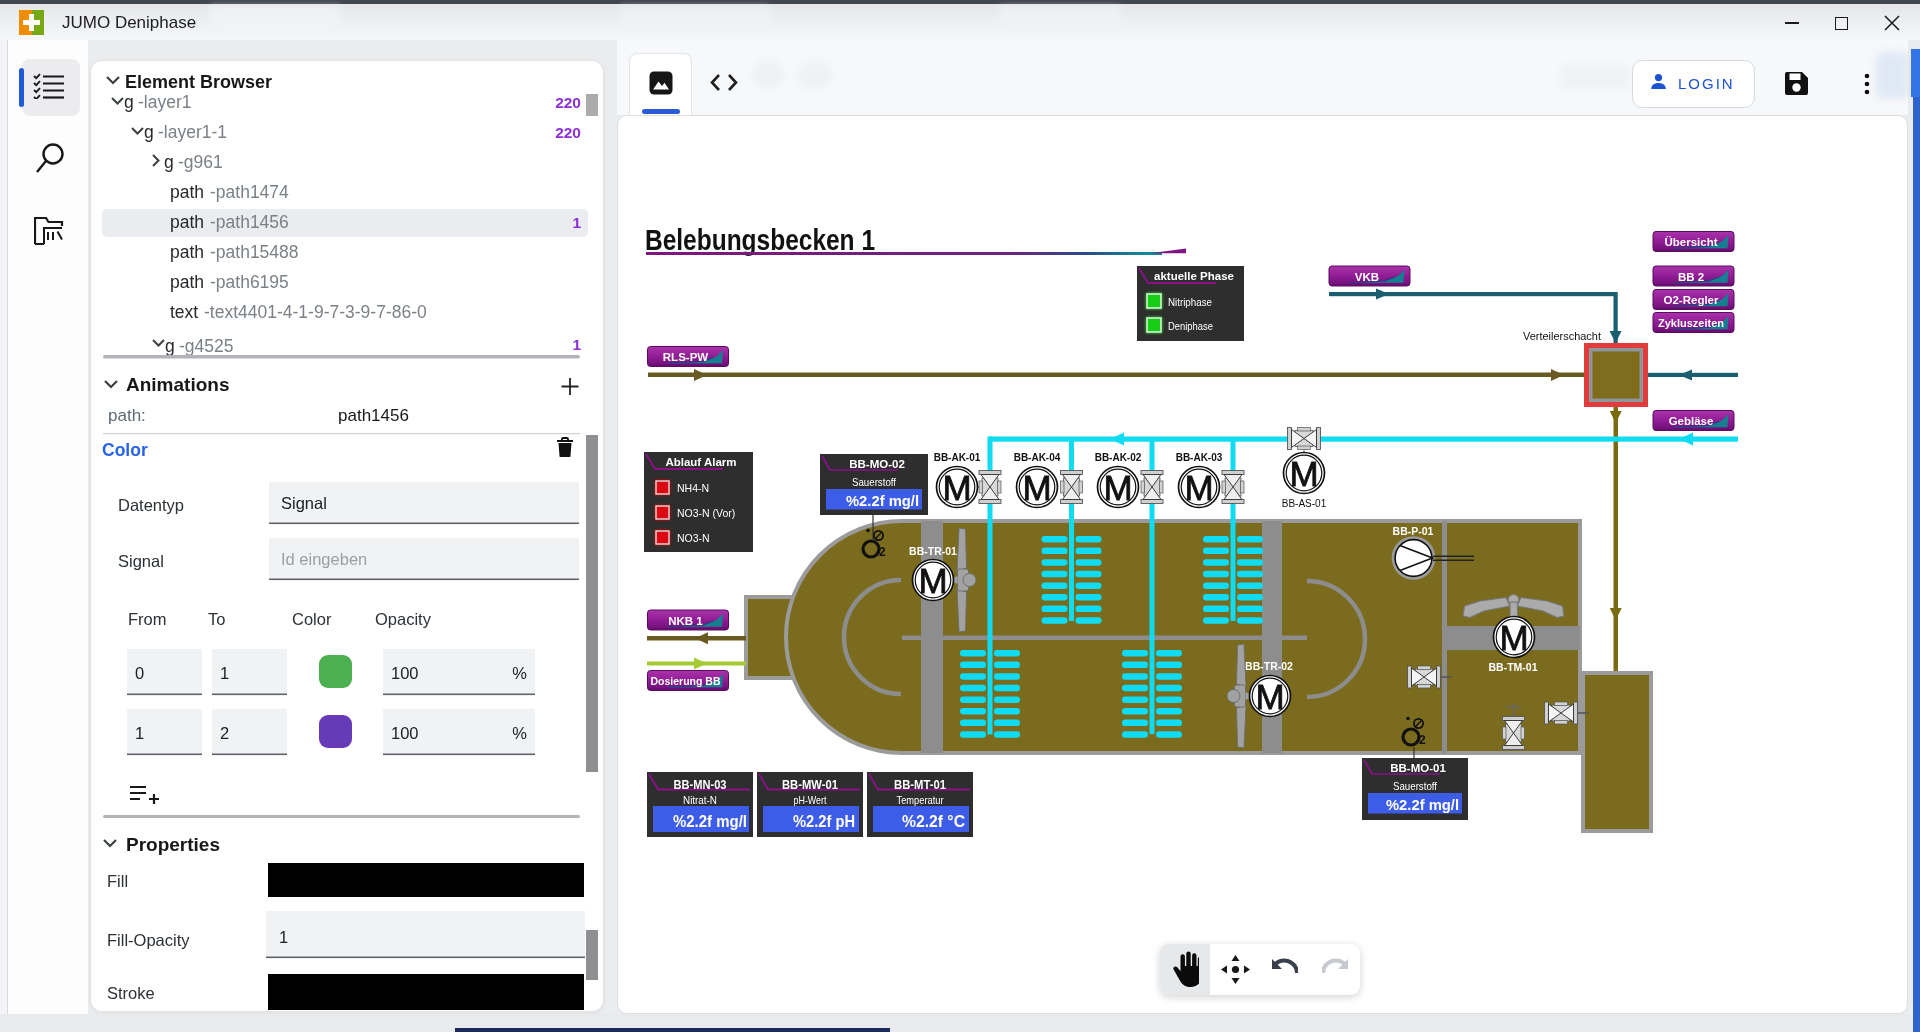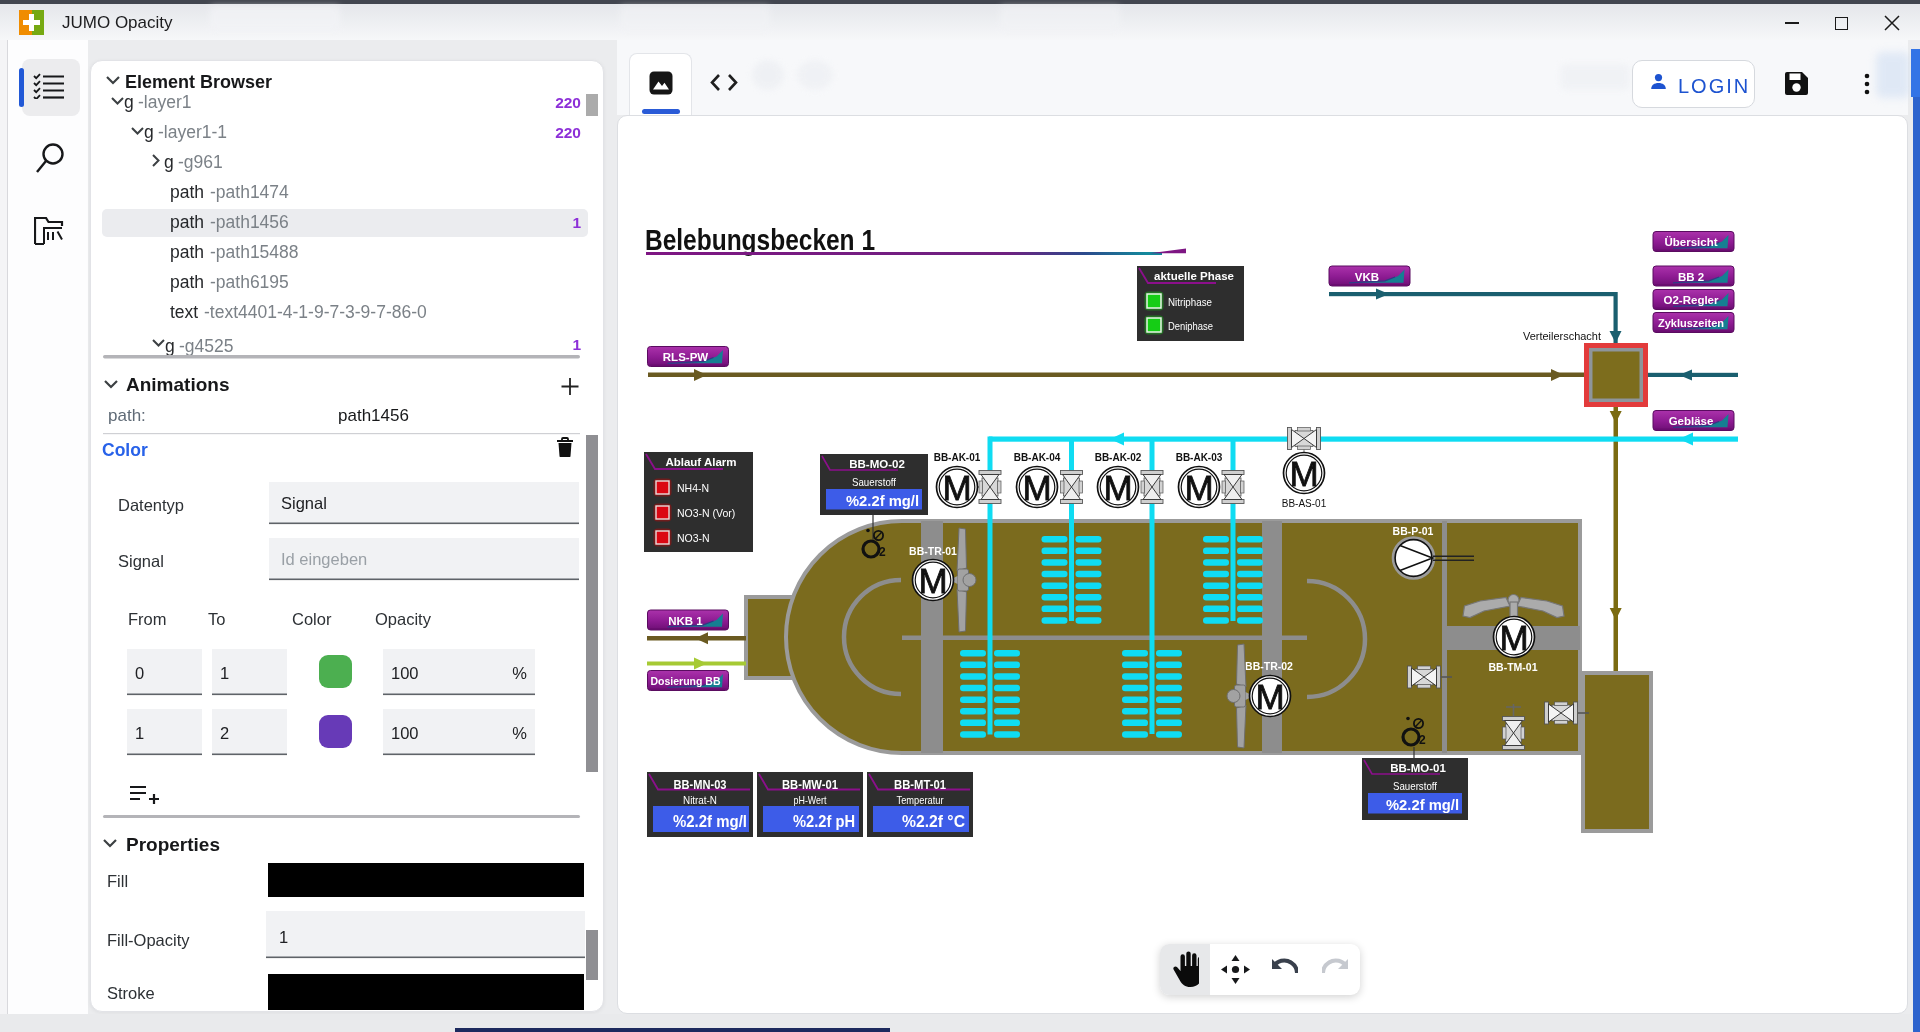--- a/index.html
+++ b/index.html
@@ -14,21 +14,21 @@
 <div class="abs" style="left:0;top:0;width:1920px;height:4px;background:#42464f;"></div>
 
 <div class="abs" style="left:210px;top:6px;width:130px;height:24px;background:#f3f4f7;opacity:.7;border-radius:4px;filter:blur(3px);"></div>
 <div class="abs" style="left:620px;top:6px;width:150px;height:24px;background:#f2f3f6;opacity:.6;border-radius:4px;filter:blur(3px);"></div>
 <div class="abs" style="left:1000px;top:6px;width:120px;height:24px;background:#f2f3f6;opacity:.6;border-radius:4px;filter:blur(3px);"></div>
 
 <div class="abs" style="left:19px;top:10px;width:25px;height:25px;background:linear-gradient(90deg,#f08c00 50%,#76a912 50%);"></div>
 <div class="abs" style="left:29px;top:14px;width:5px;height:17px;background:#fff;"></div>
 <div class="abs" style="left:23px;top:20px;width:17px;height:5px;background:#fff;"></div>
 
-<div class="abs" style="left:62px;top:13px;font-size:17px;color:#1c1c1e;">JUMO Opacity</div>
+<div class="abs" style="left:62px;top:13px;font-size:17px;color:#1c1c1e;">JUMO Deniphase</div>
 
 <div class="abs" style="left:1785px;top:22px;width:14px;height:2px;background:#1a1a1a;"></div>
 
 <div class="abs" style="left:1835px;top:17px;width:13px;height:13px;border:1.4px solid #1a1a1a;"></div>
 
 <svg class="abs" style="left:1883px;top:14px;" width="18" height="18">
     <path d="M2 2 L16 16 M16 2 L2 16" stroke="#1a1a1a" stroke-width="1.5"></path>
   </svg>
 
 <div class="abs" style="left:0;top:40px;width:8px;height:992px;background:#f4f4f6;border-right:1px solid #d8d8dc;"></div>
@@ -243,21 +243,21 @@
 <div class="abs" style="left:1560px;top:64px;width:70px;height:26px;background:#eef0f4;opacity:.7;border-radius:6px;filter:blur(3px);"></div>
 <div class="abs" style="left:1876px;top:52px;width:34px;height:46px;background:#cddcf2;opacity:.55;border-radius:6px;filter:blur(4px);"></div>
 
 <div class="abs" style="left:1632px;top:60px;width:123px;height:48px;background:#fff;border:1.5px solid #d6d9de;border-radius:10px;"></div>
 
 <svg class="abs" style="left:1650px;top:73px;" width="17" height="17" viewBox="0 0 17 17">
   <circle cx="8.5" cy="4.6" r="3.6" fill="#1d53d0"></circle>
   <path d="M1.2 16 c0-4 3.2-6 7.3-6 s7.3 2 7.3 6 Z" fill="#1d53d0"></path>
 </svg>
 
-<div class="abs" style="left:1678px;top:75px;font-size:20px;letter-spacing:2px;color:#1d53d0;">LOGIN</div>
+<div class="abs" style="left:1678px;top:75px;font-size:15px;letter-spacing:2px;color:#1d53d0;">LOGIN</div>
 
 <svg class="abs" style="left:1785px;top:72px;" width="23" height="23" viewBox="0 0 23 23">
   <path d="M2 0 H17 L23 6 V21 a2 2 0 0 1 -2 2 H2 a2 2 0 0 1 -2-2 V2 a2 2 0 0 1 2-2 Z" fill="#111"></path>
   <rect x="4.5" y="1.5" width="11" height="6.5" fill="#fff"></rect>
   <circle cx="11.5" cy="15.5" r="4.2" fill="#fff"></circle>
 </svg>
 
 <svg class="abs" style="left:1862px;top:73px;" width="10" height="22" viewBox="0 0 10 22">
   <circle cx="5" cy="3" r="2.3" fill="#111"></circle>
     <circle cx="5" cy="11" r="2.3" fill="#111"></circle>

